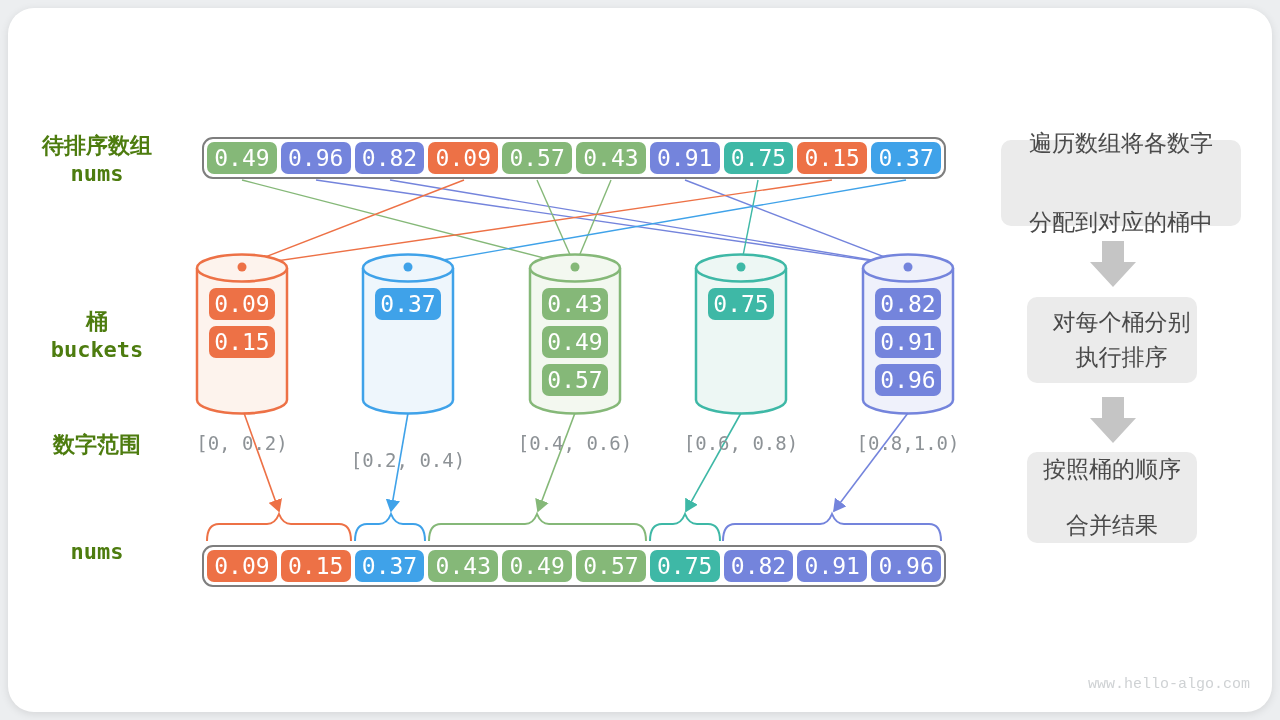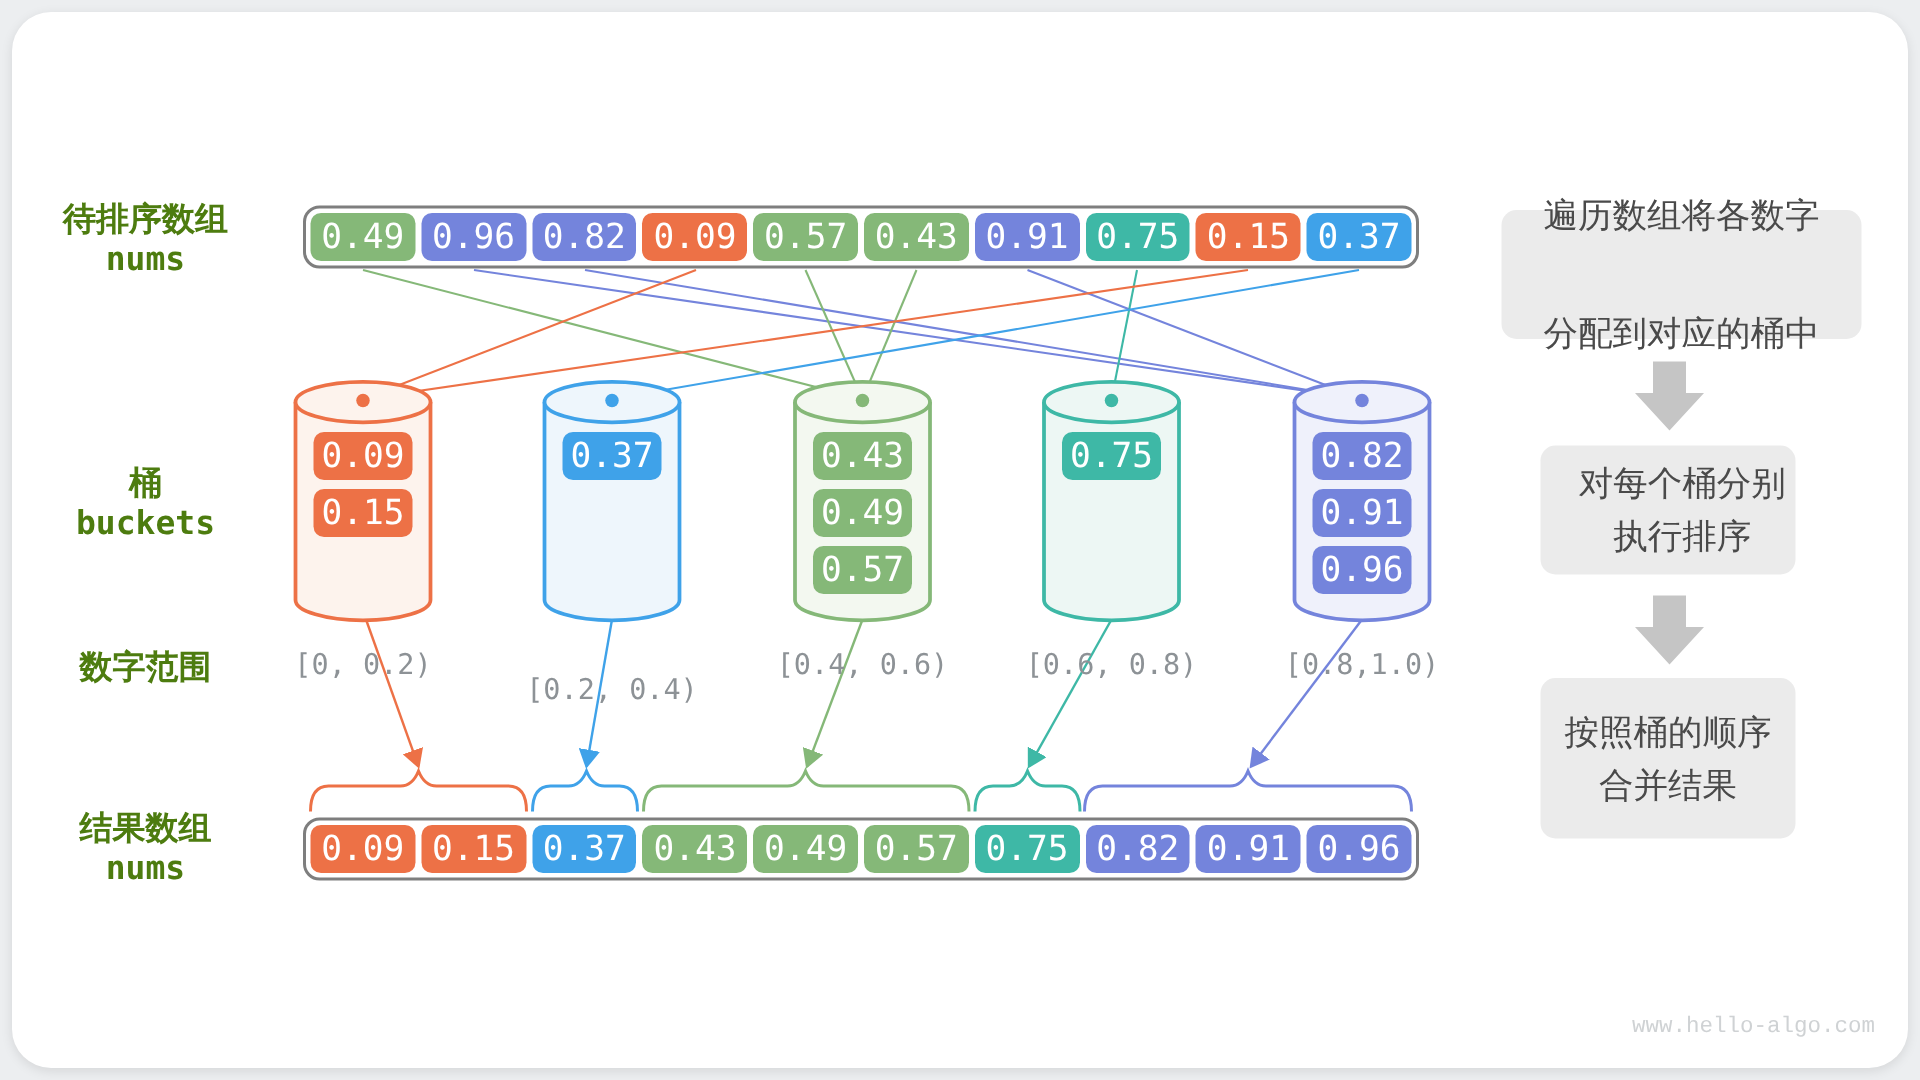--- a/index.html
+++ b/index.html
@@ -107,21 +107,20 @@
   <div class="mono">nums</div>
 </div>
 <div class="side-label" style="left:12px; top:308px;">
   <div>桶</div>
   <div class="mono">buckets</div>
 </div>
 <div class="side-label" style="left:12px; top:431px;">
   <div>数字范围</div>
 </div>
 <div class="side-label" style="left:12px; top:538px;">
-  <div>结果数组</div>
   <div class="mono">nums</div>
 </div>
 
 <div class="array-box" style="top:137px;">
   <div class="cell" style="background-color: rgb(133, 184, 120);">0.49</div>
   <div class="cell" style="background-color: rgb(116, 132, 220);">0.96</div>
   <div class="cell" style="background-color: rgb(116, 132, 220);">0.82</div>
   <div class="cell" style="background-color: rgb(237, 113, 70);">0.09</div>
   <div class="cell" style="background-color: rgb(133, 184, 120);">0.57</div>
   <div class="cell" style="background-color: rgb(133, 184, 120);">0.43</div>
@@ -166,18 +165,18 @@
 </div>
 
 <div class="flow-box" style="left:1001px; top:140px; width:240px; height:86px;gap:44px;">
   <div>遍历数组将各数字</div>
   <div>分配到对应的桶中</div>
 </div>
 <div class="flow-box" style="left:1027px; top:297px; width:170px; height:86px;padding-left:19px;">
   <div>对每个桶分别</div>
   <div>执行排序</div>
 </div>
-<div class="flow-box" style="left:1027px; top:452px; width:170px; height:107px;">
+<div class="flow-box" style="left:1027px; top:452px; width:170px; height:91px;justify-content:space-between;">
   <div>按照桶的顺序</div>
   <div>合并结果</div>
 </div>
 
 <div class="watermark">www.hello-algo.com</div>
 
 </body></html>

